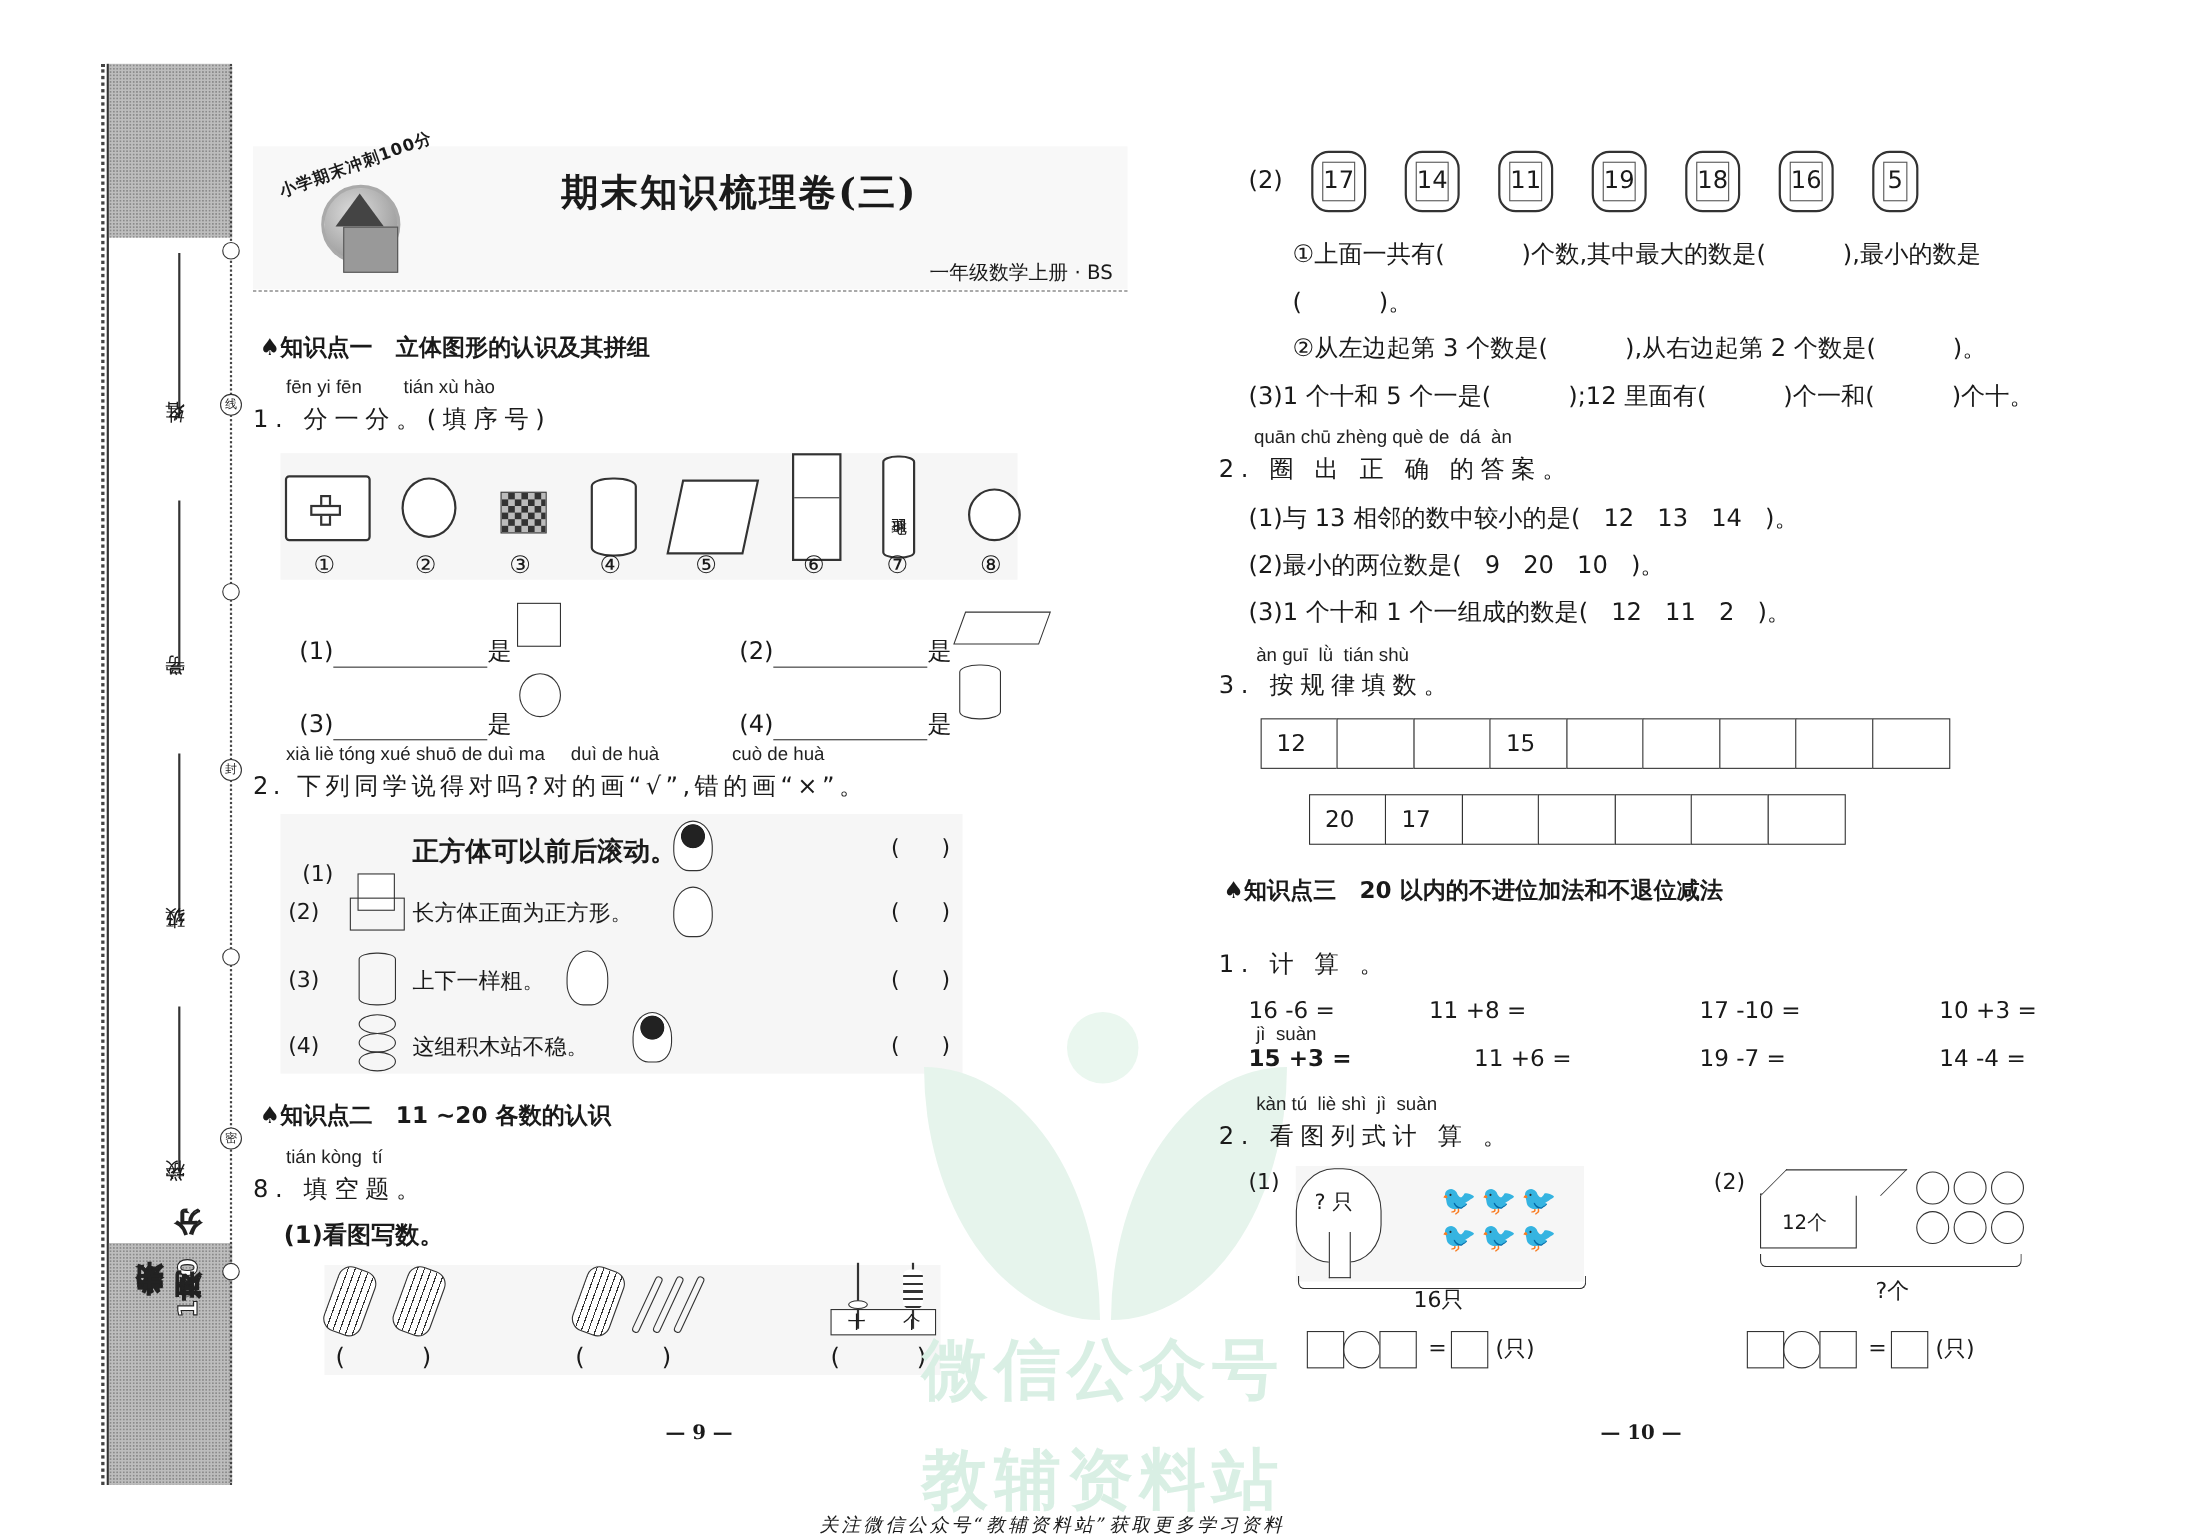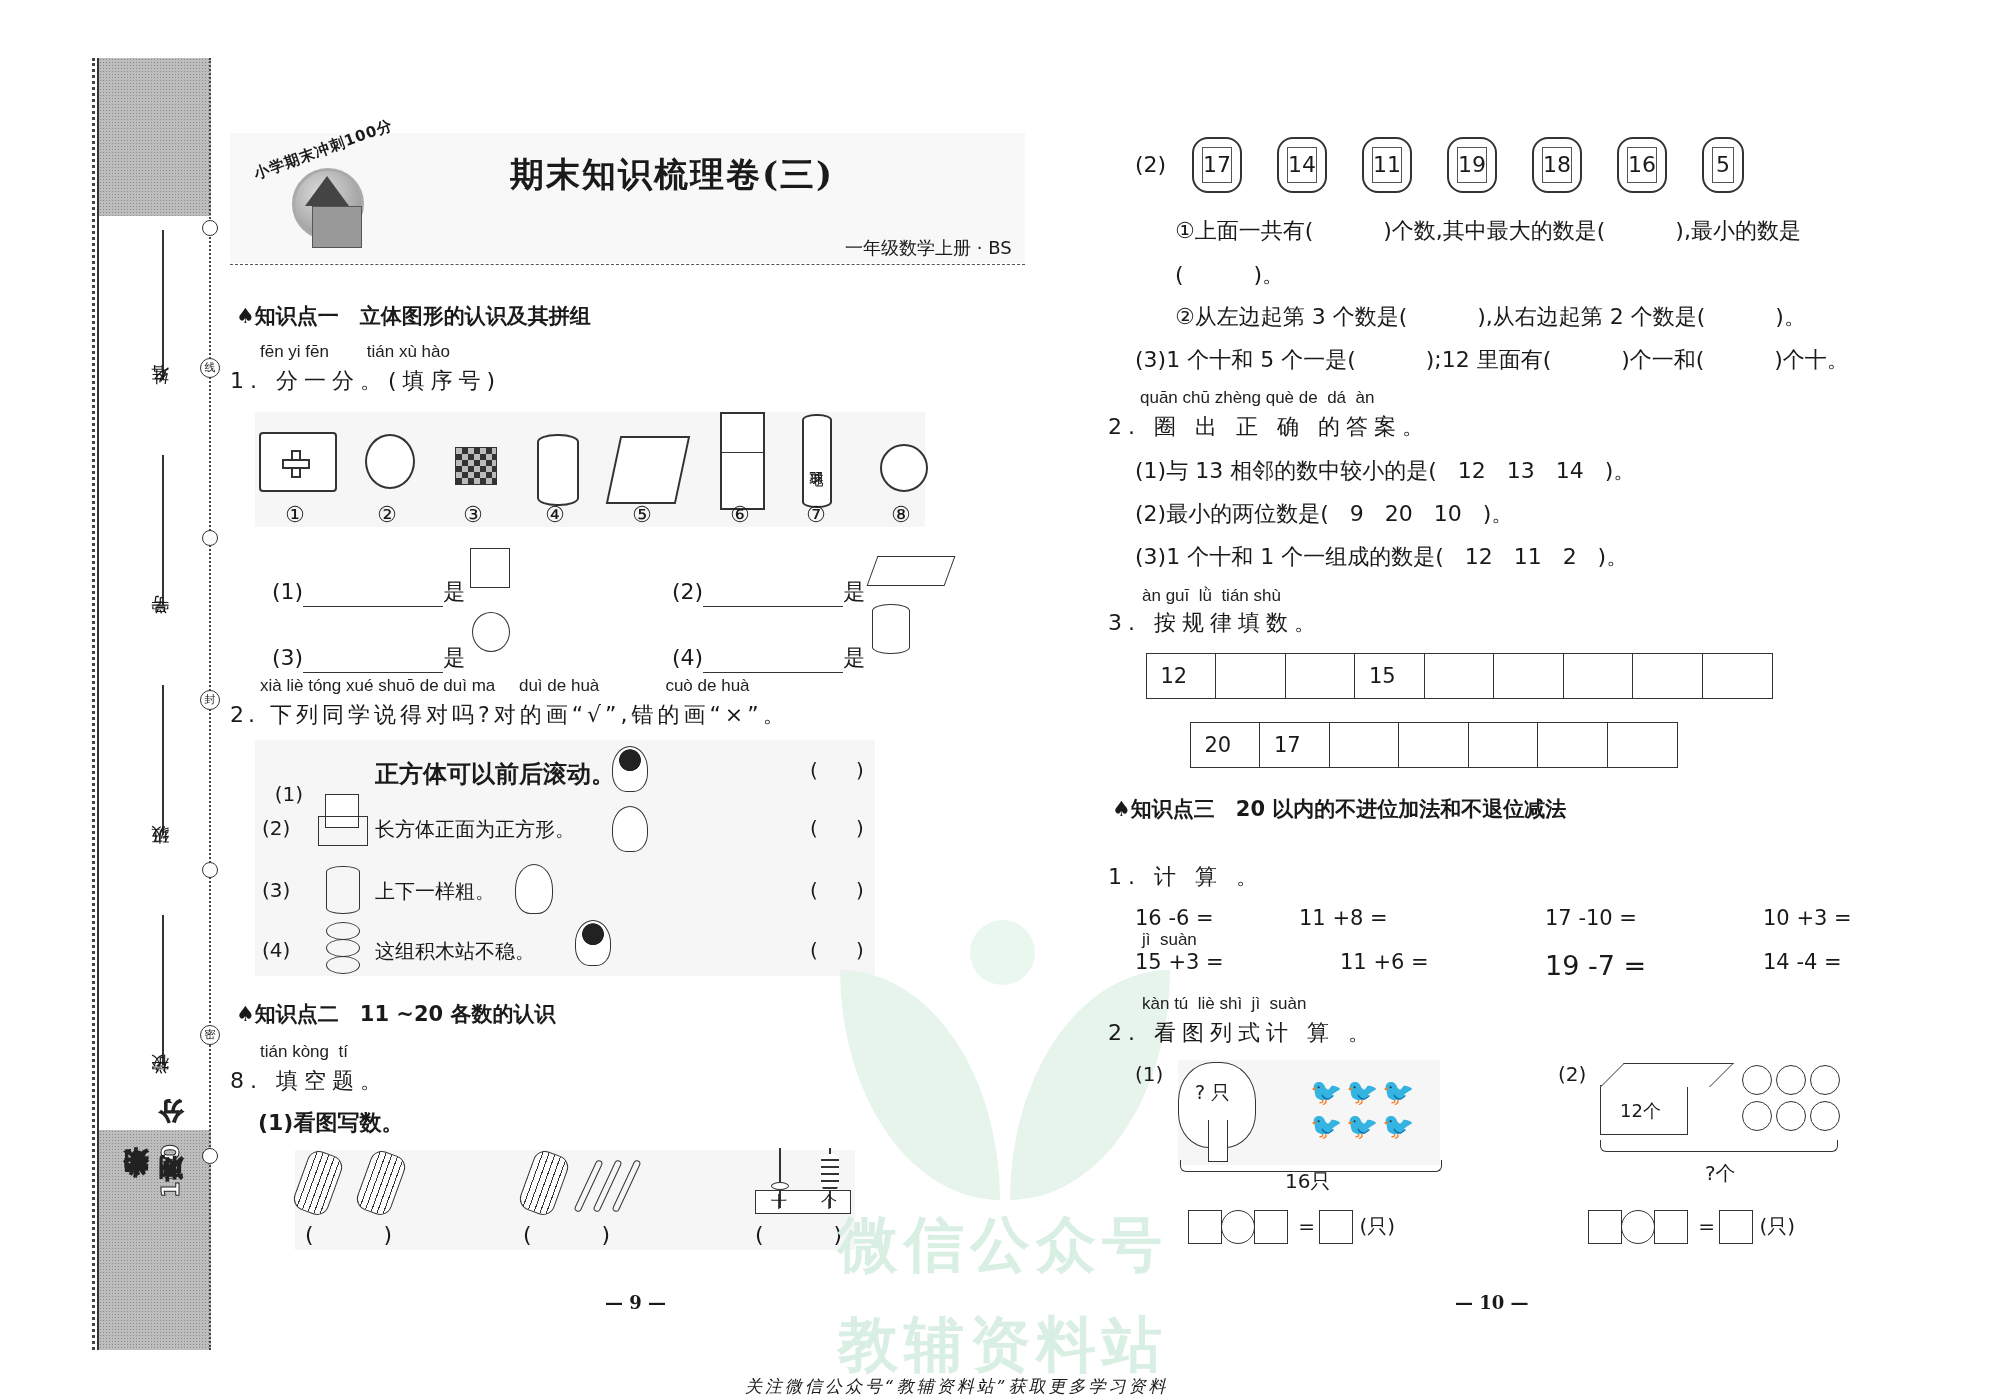--- a/index.html
+++ b/index.html
@@ -240,23 +240,23 @@
 </div>
 
 <div class="abs sec" style="left:1112px; top:795px;">♠知识点三　20 以内的不进位加法和不退位减法</div>
 <div class="abs pinyin" style="left:1142px; top:882px;margin-top:48px;">jì  suàn</div>
 <div class="abs q" style="left:1108px; top:862px;">1. 计 算 。</div>
 
 <div class="abs line" style="left:1135px; top:906px; font-size:21px;">16 -6 =</div>
 <div class="abs line" style="left:1299px; top:906px; font-size:21px;">11 +8 =</div>
 <div class="abs line" style="left:1545px; top:906px; font-size:21px;">17 -10 =</div>
 <div class="abs line" style="left:1763px; top:906px; font-size:21px;">10 +3 =</div>
-<div class="abs line" style="left:1135px; top:950px; font-size:21px;">15 +3 =</div>
+<div class="abs line" style="left:1135px; top:950px; font-size:21px;font-weight:bold;">15 +3 =</div>
 <div class="abs line" style="left:1340px; top:950px; font-size:21px;">11 +6 =</div>
-<div class="abs line" style="left:1545px; top:950px; font-size:27px;">19 -7 =</div>
+<div class="abs line" style="left:1545px; top:950px; font-size:21px;">19 -7 =</div>
 <div class="abs line" style="left:1763px; top:950px; font-size:21px;">14 -4 =</div>
 
 <div class="abs pinyin" style="left:1142px; top:994px;">kàn tú  liè shì  jì  suàn</div>
 <div class="abs q" style="left:1108px; top:1018px;">2. 看图列式计 算 。</div>
 
 <div class="abs line" style="left:1135px; top:1062px; font-size:20px;">(1)</div>
 <div class="abs panel" style="left:1178px; top:1060px; width:262px; height:105px;"></div>
 <div class="abs" style="left:1178px; top:1062px; width:78px; height:86px; border:1.5px solid #333; border-radius:45% 45% 40% 40%; background:#fff;"></div>
 <div class="abs" style="left:1208px; top:1120px; width:20px; height:42px; border:1.5px solid #333; border-top:none; background:#fff;"></div>
 <div class="abs line" style="left:1195px; top:1080px; font-size:19px;">? 只</div>

